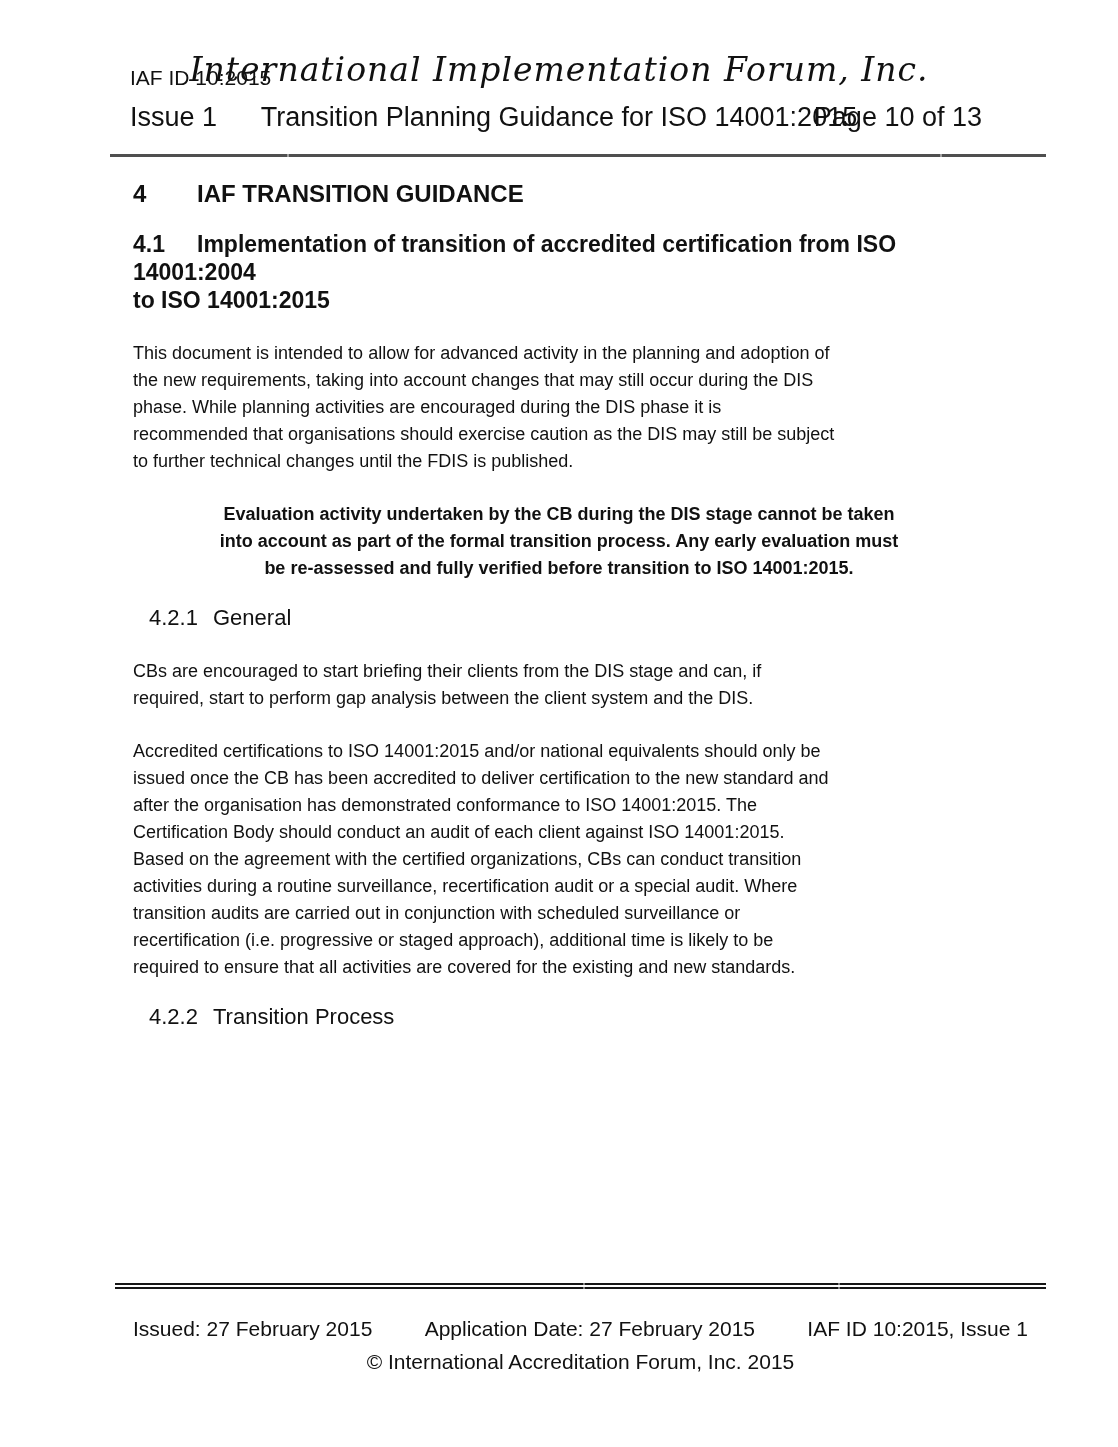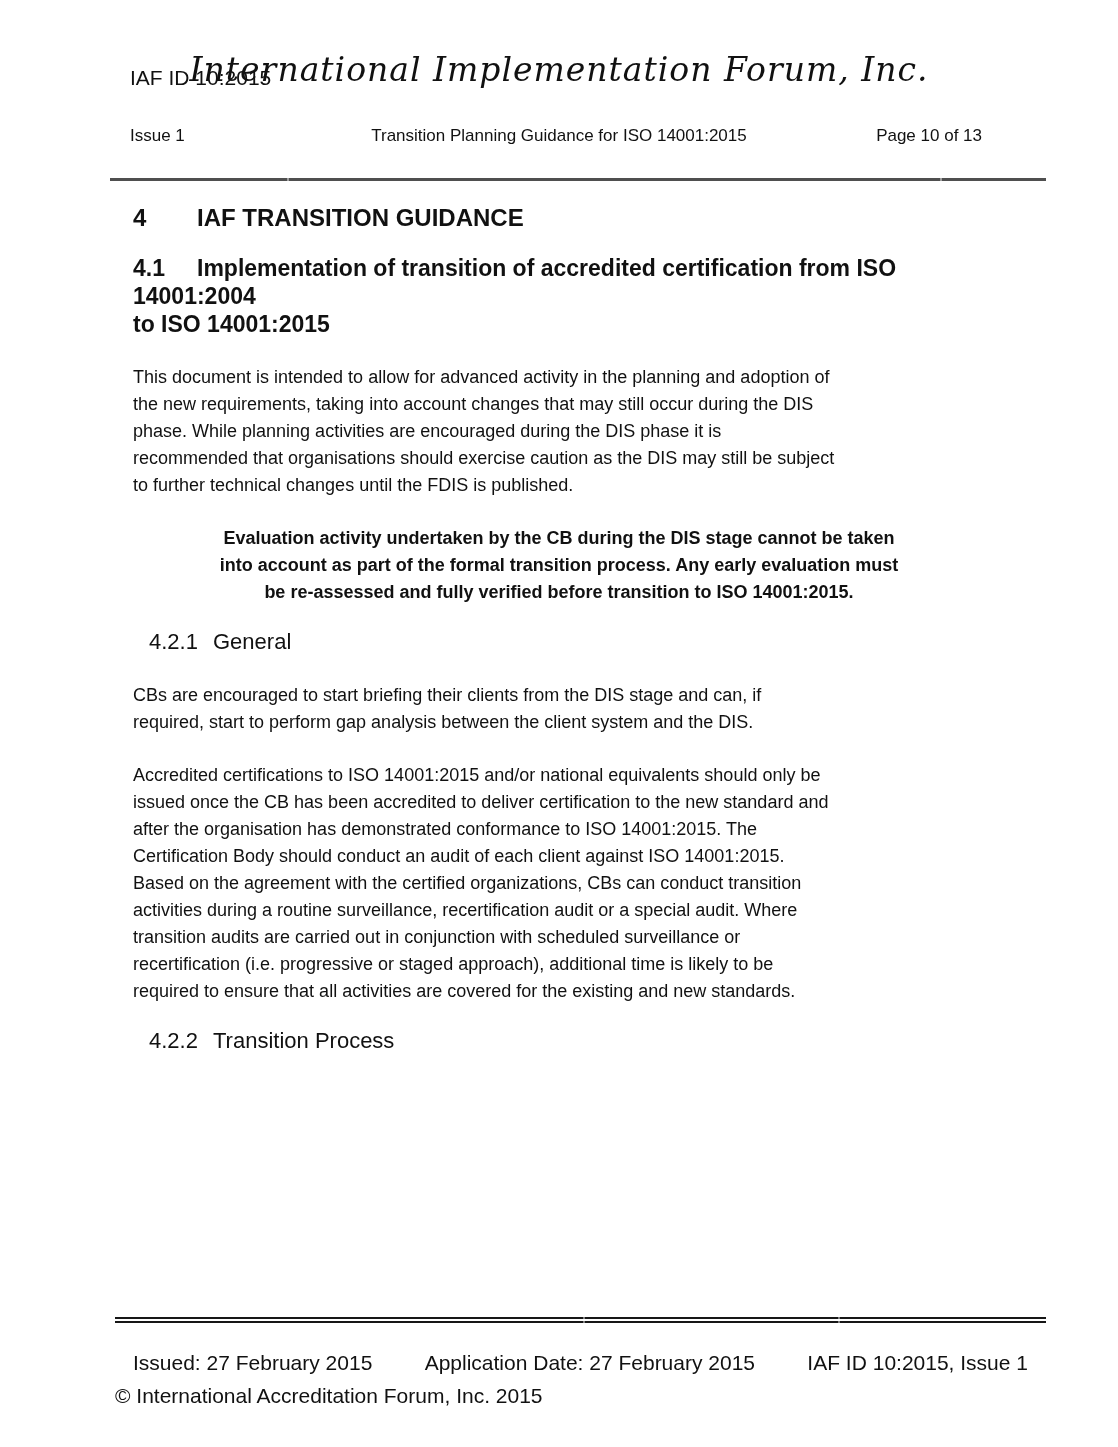--- a/index.html
+++ b/index.html
@@ -22,21 +22,21 @@
   }
   .org-title {
     position: absolute; left: 0; right: 0; top: 0;
     text-align: center;
     font-family: "DejaVu Serif", serif;
     font-style: italic;
     font-size: 33px;
     letter-spacing: 1px;
     white-space: pre;
   }
-  .header-row2 { position: relative; height: 26px; margin-top: 24px; font-size: 17px; }
+  .header-row2 { position: relative; height: 26px; margin-top: 0; font-size: 27px; }
   .issue { position: absolute; left: -3px; top: 0; white-space: pre; }
   .doc-title { position: absolute; left: 0; right: 0; top: 0; text-align: center; font-weight: normal; white-space: pre; }
   .page-num { position: absolute; right: 3px; top: 0; white-space: pre; }
 
   .header-rule {
     position: relative;
     margin-top: 26px; margin-left: -23px;
     width: 936px; height: 3px;
     background: #4f4f4f;
   }
@@ -50,35 +50,35 @@
   .htext { white-space: pre-line; }
   p.para {
     margin: 26px 0 0 0;
     font-size: 18px;
     line-height: 27px;
     white-space: pre;
   }
   p.para.bold { font-weight: bold; text-align: center; }
 
   
-  .footer { position: absolute; left: 115px; top: 1317px; width: 931px; }
+  .footer { position: absolute; left: 115px; top: 1283px; width: 931px; }
   .footer-line { position: relative; height: 6px; }
   .footer-line .bar { position: absolute; left: 0; width: 100%; height: 2px; background: #161616; }
   .footer-line .bar.top { top: 0; }
   .footer-line .bar.bottom { top: 4px; }
   .footer-row {
     position: relative;
     margin-top: 28px;
     padding: 0 18px 0 18px;
     display: flex;
     justify-content: space-between;
     font-size: 21px;
     white-space: pre;
   }
-  .footer-copy { margin-top: 9px; font-size: 21px; white-space: pre; }
+  .footer-copy { margin-top: 9px; text-align: center; font-size: 21px; white-space: pre; }
 </style>
 </head>
 <body>
 
 <div class="page">
 
   <div class="header-row1">
     <span class="doc-id">IAF ID 10:2015</span>
     <span class="org-title">International Implementation Forum, Inc.</span>
   </div>

